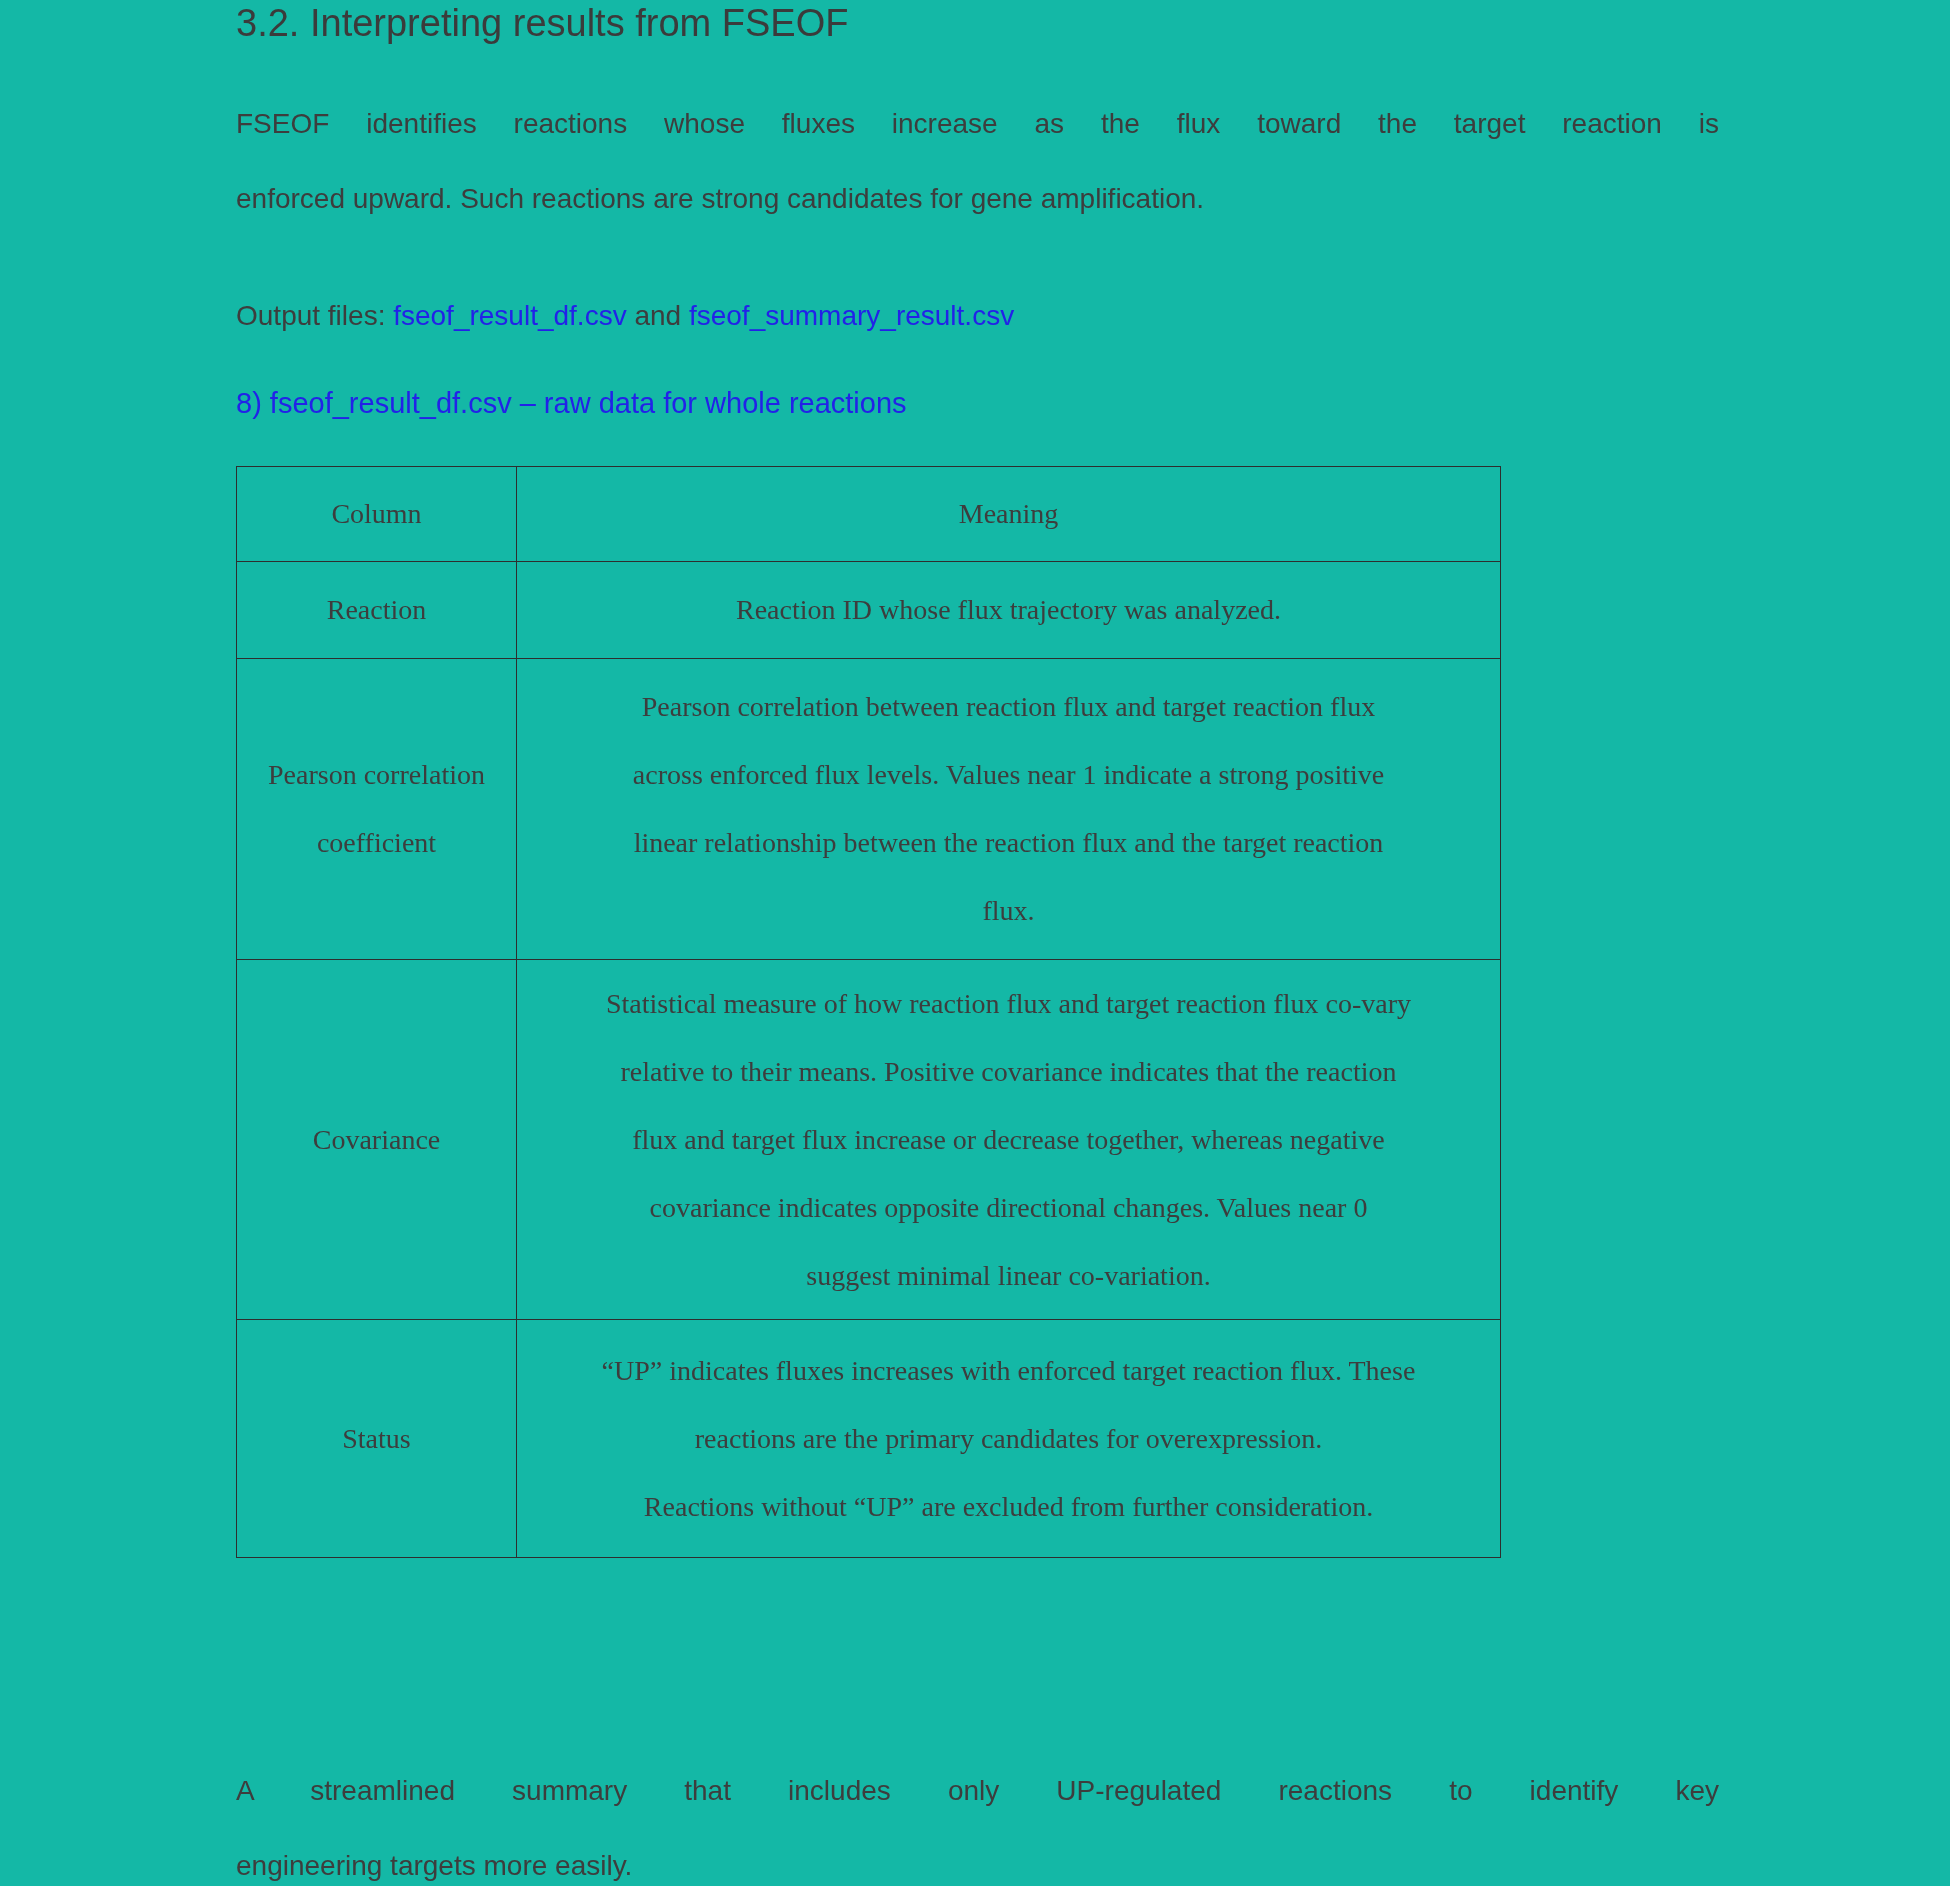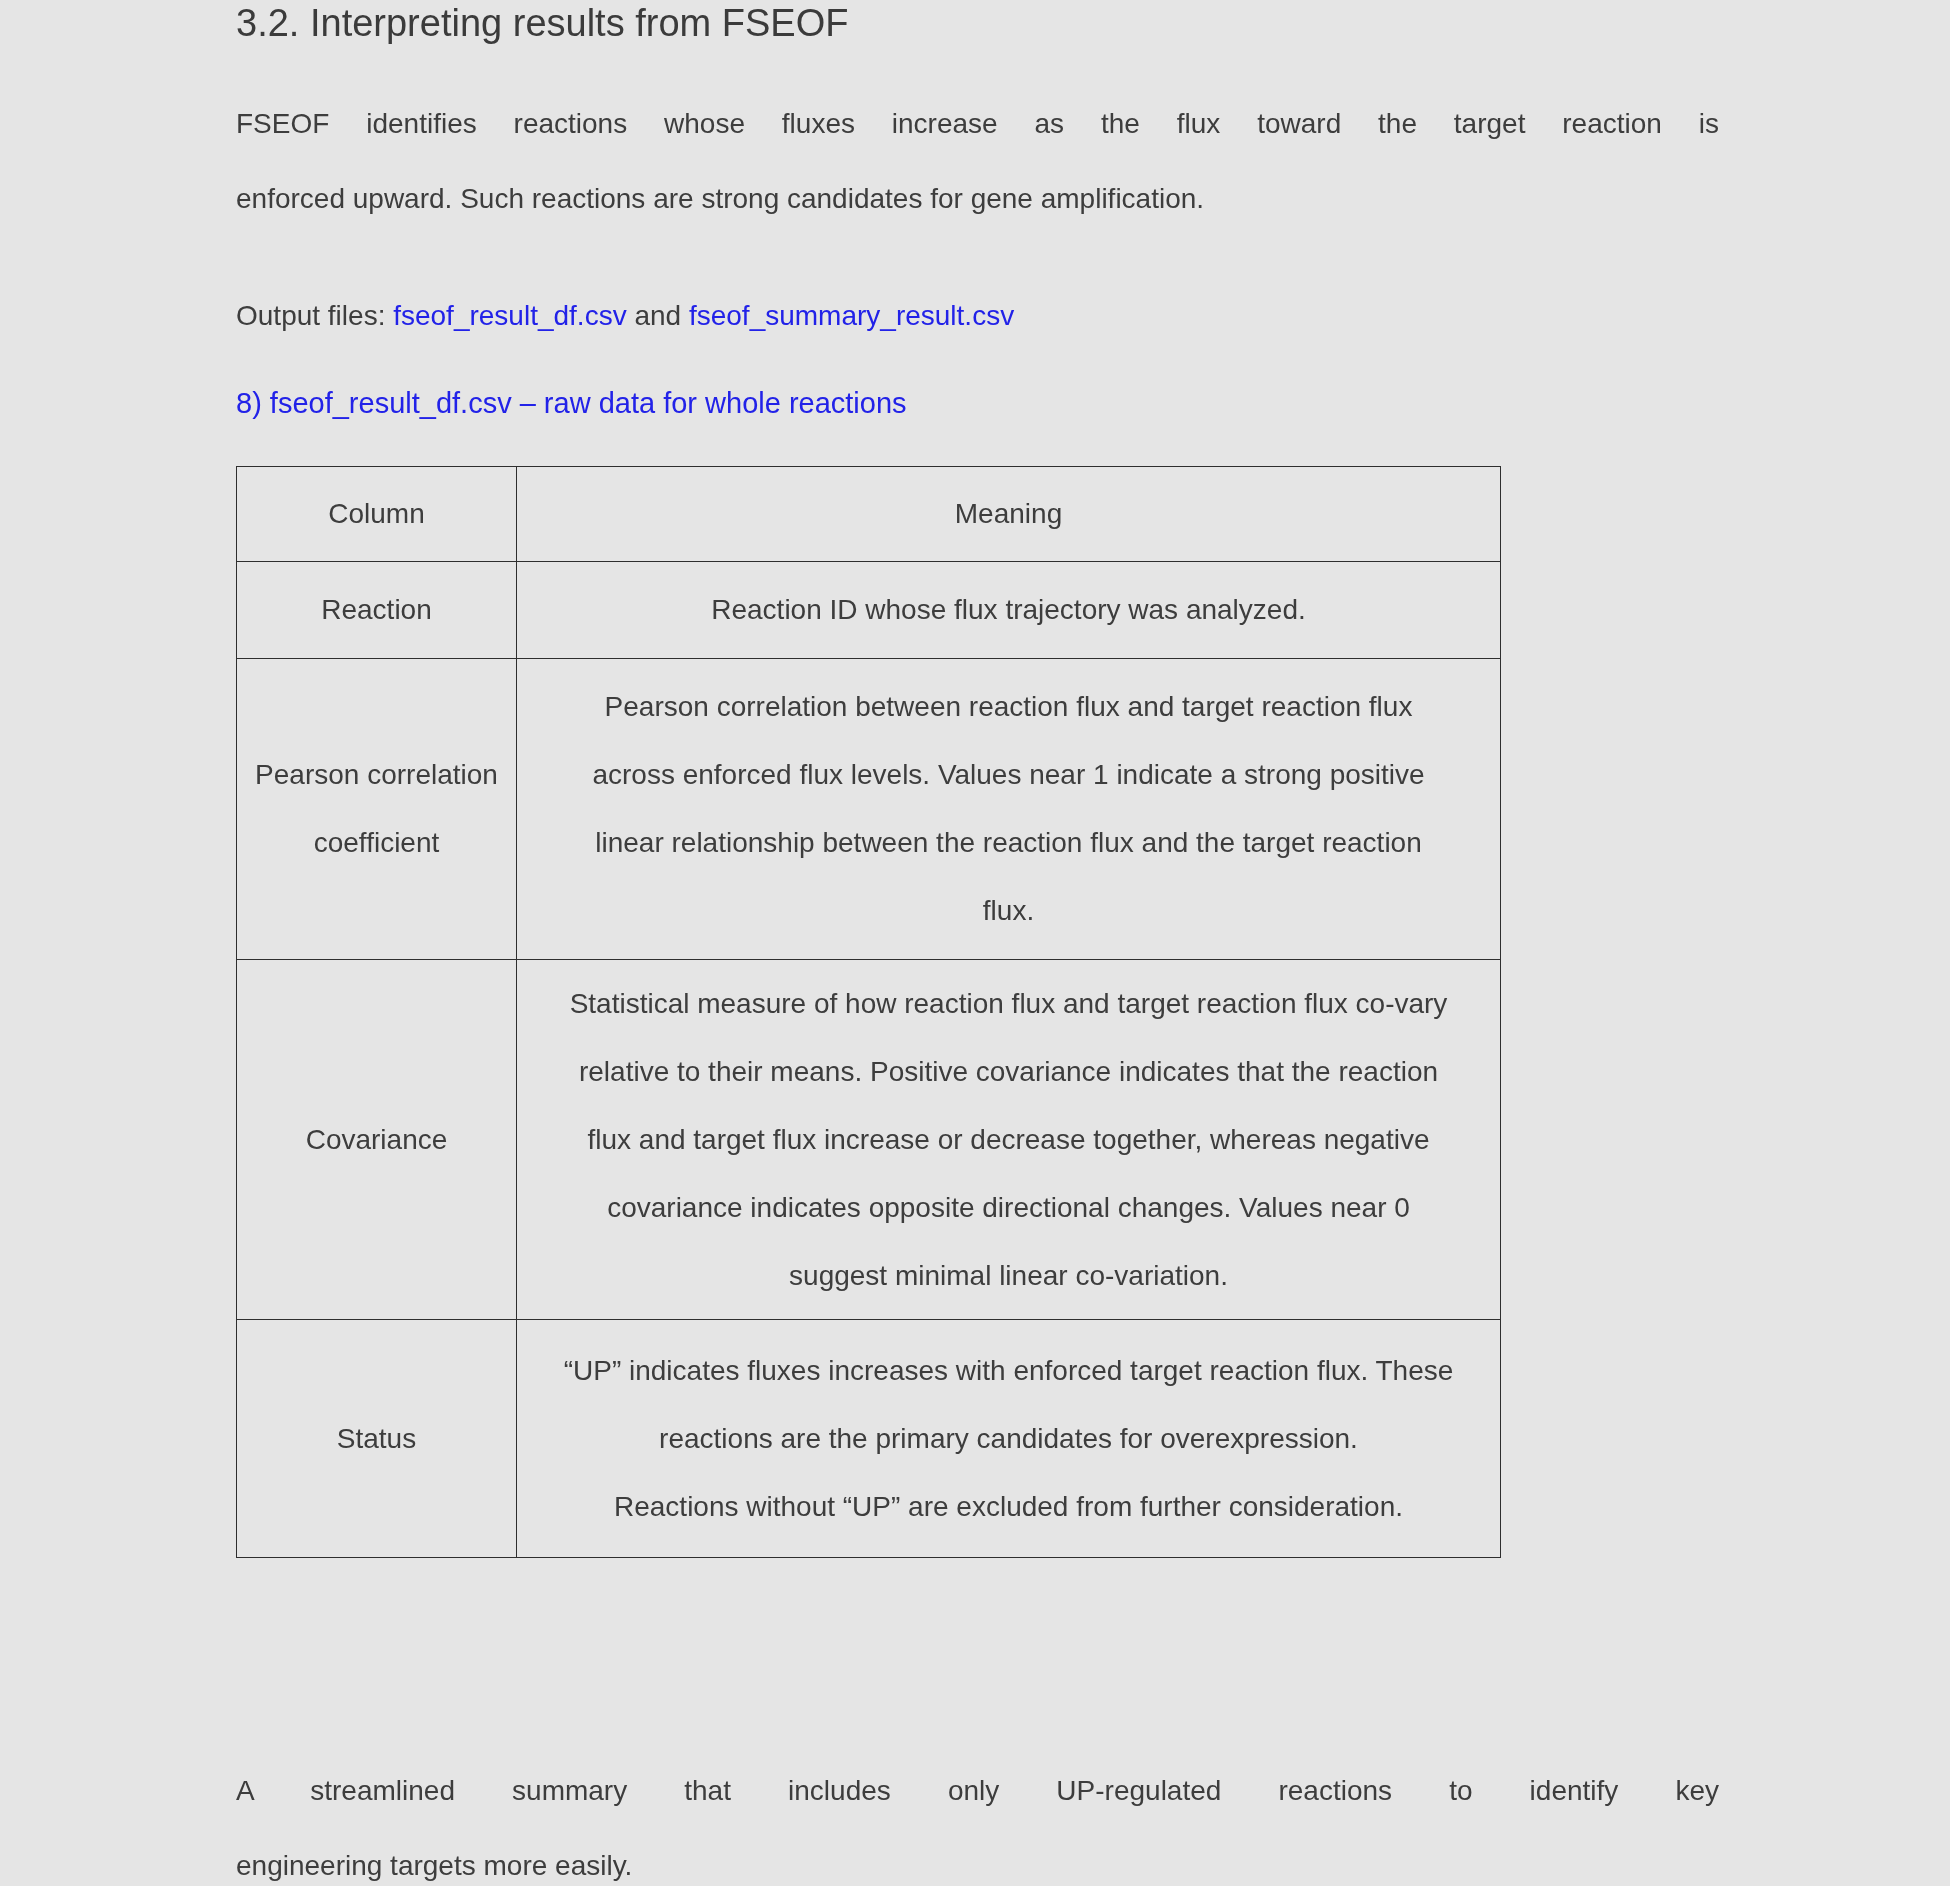--- a/index.html
+++ b/index.html
@@ -4,21 +4,21 @@
 <style>
   html, body {
     margin: 0;
     padding: 0;
     background: #ffffff;
   }
   .page {
     position: relative;
     width: 1950px;
     height: 1887px;
-    background: #e5e5e5;
+    background: #14b8a6;
     font-family: "Liberation Sans", sans-serif;
     color: #3d3d3d;
     overflow: hidden;
   }
   .block {
     position: absolute;
     left: 236px;
     width: 1483px;
   }
   .doc-title {
@@ -51,20 +51,21 @@
     color: #2222e8;
     font-weight: 400;
   }
   .sub1 { top: 366px; }
   .sub2 { top: 1651px; }
   .tbl-wrap { top: 466px; }
   table.results {
     border-collapse: collapse;
     width: 1265px;
     table-layout: fixed;
+    font-family: Liberation Serif, serif;
   }
   table.results td, table.results th {
     border: 1.6px solid #2e2e2e;
     font-weight: 400;
     font-size: 28px;
     color: #3d3d3d;
     vertical-align: middle;
     text-align: center;
     padding: 0;
   }

